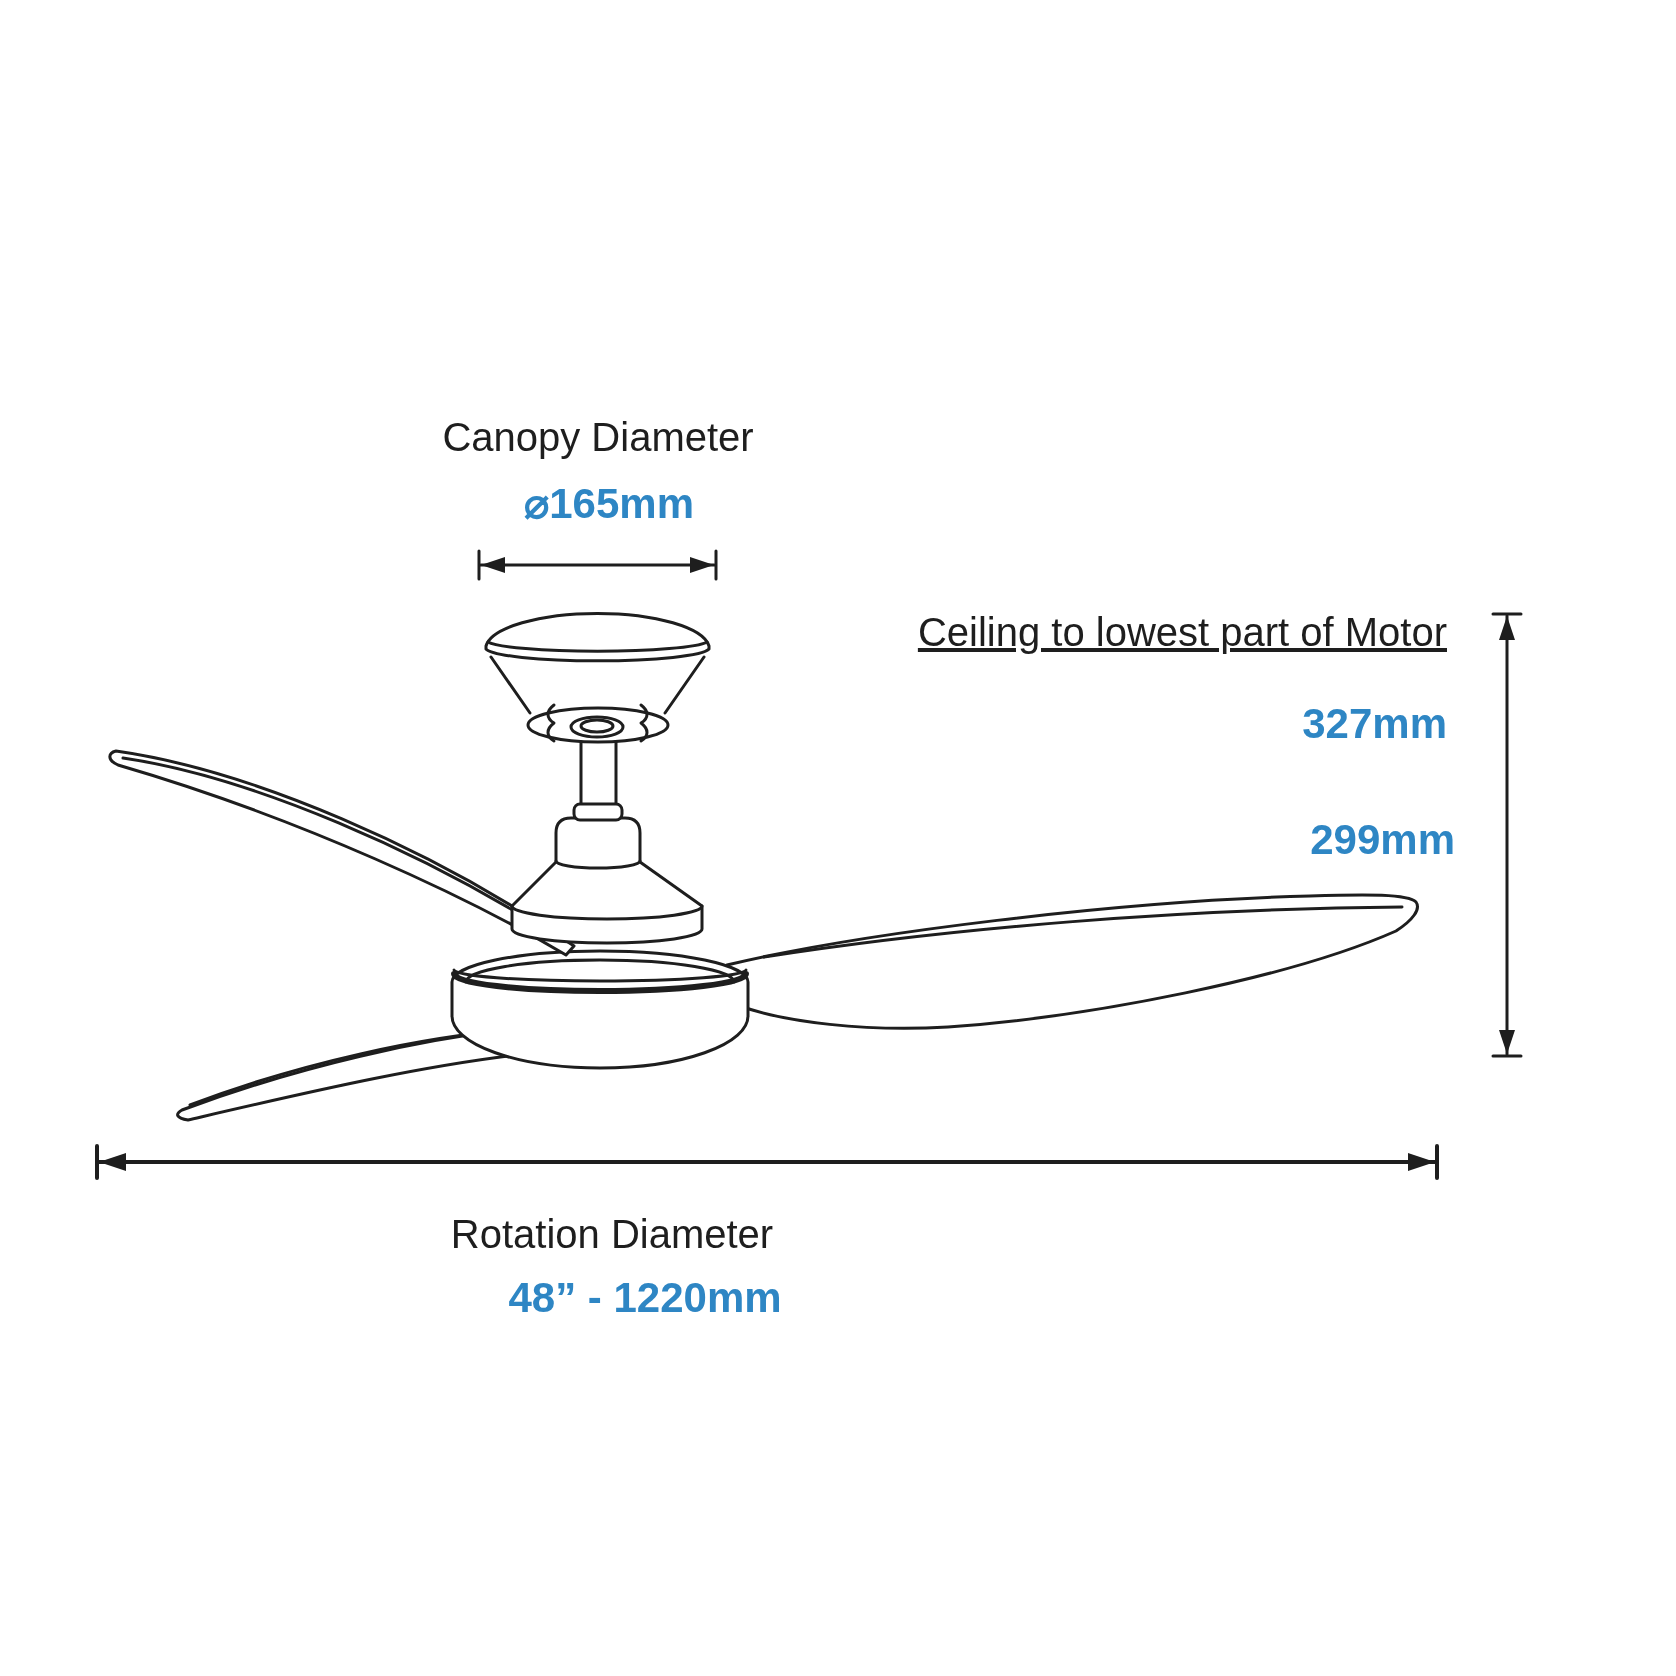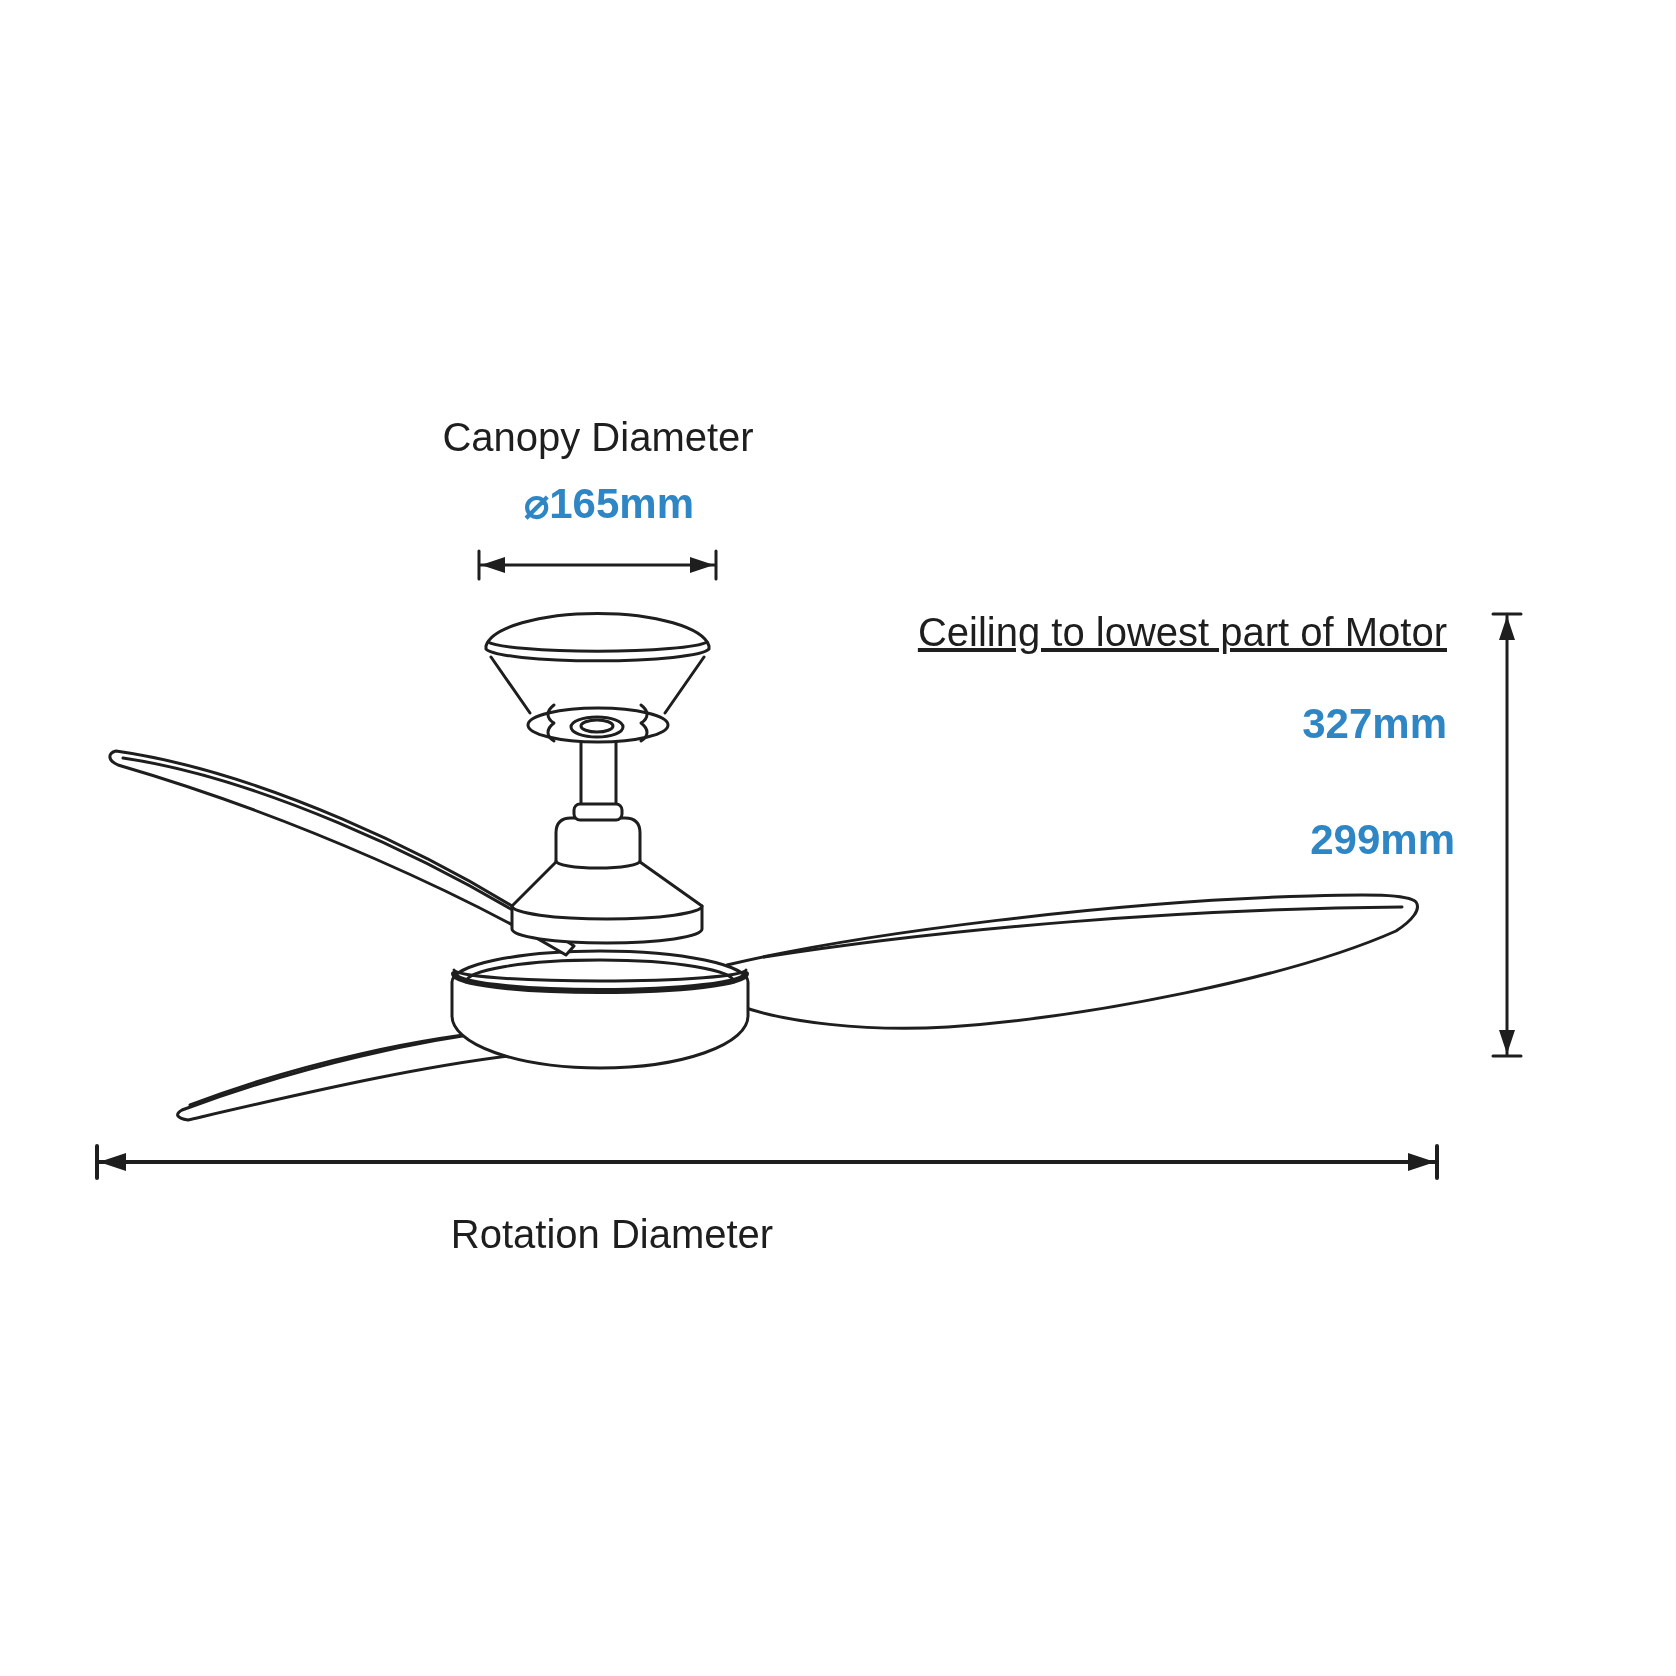--- a/index.html
+++ b/index.html
@@ -99,13 +99,14 @@
 
   <div class="t tc canopy-label">Canopy Diameter</div>
   <div class="t tc val canopy-value">⌀165mm</div>
 
   <div class="t tr motor-label">Ceiling to lowest part of Motor</div>
   <div class="t tr val motor-value">327mm</div>
 
   <div class="t tr val blade-value">299mm</div>
 
   <div class="t tc rotation-label">Rotation Diameter</div>
+  <div class="t tc val rotation-value">48” - 1220mm</div>
 </div>
 
 </body></html>

